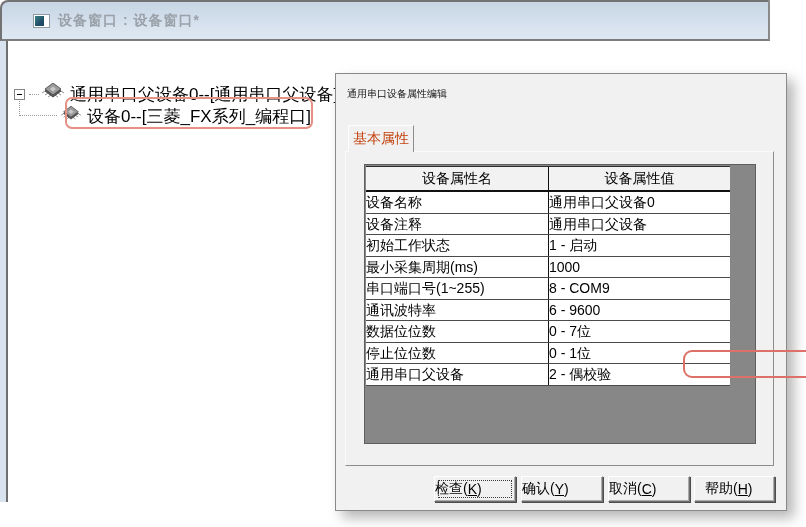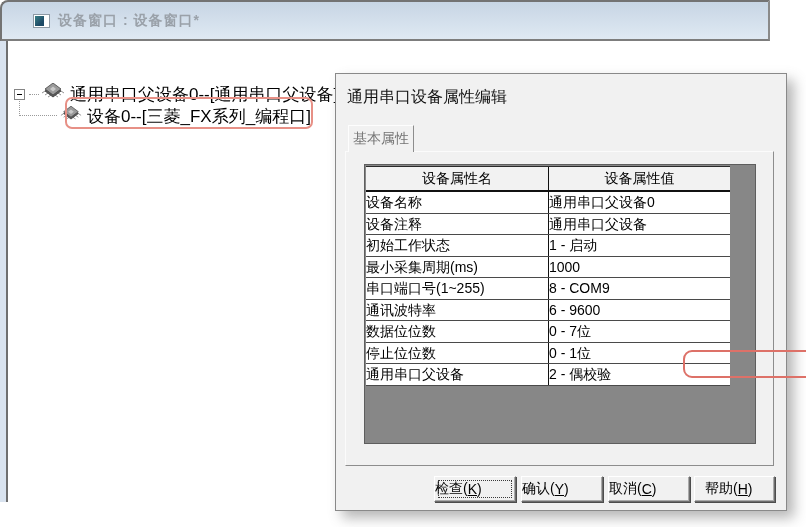--- a/index.html
+++ b/index.html
@@ -41,25 +41,25 @@
   .tree-label { white-space:nowrap; }
 
   
   .anno-tree-box { position:absolute; left:55px; top:56px; width:248px; height:32px;
     border:2px solid #e79086; border-radius:7px; pointer-events:none; }
 
   
   .dialog { position:absolute; left:335px; top:73px; width:452px; height:438px;
     background:#f1f1f1; border:1px solid #898989;
     box-shadow:7px 7px 12px rgba(95,95,95,.45); }
-  .dlg-title { position:absolute; left:11px; top:13px; font-size:16px; color:#121212; }
+  .dlg-title { position:absolute; left:11px; top:13px; font-size:10px; color:#121212; }
 
   .tab { position:absolute; left:12px; top:51px; width:66px; height:27px; background:#f1f1f1;
     border-top:1px solid #fdfdfd; border-left:1px solid #fdfdfd; border-right:1px solid #8d8d8d;
-    z-index:2; display:flex; align-items:center; justify-content:center; font-size:14px; color:#737373; }
+    z-index:2; display:flex; align-items:center; justify-content:center; font-size:14px; color:#c2410c; }
   .tab-panel { position:absolute; left:9px; top:77px; width:429px; height:315px;
     border-top:1px solid #fbfbfb; border-left:1px solid #fbfbfb;
     border-right:1px solid #8d8d8d; border-bottom:1px solid #8d8d8d; background:#f1f1f1; }
 
   .grid-container { position:absolute; left:28px; top:90px; width:392px; height:280px;
     background:#878787; border:1px solid #5e5e5e; }
   .ptable { position:absolute; left:30px; top:92px; width:364px; border-top:1px solid #2a2a2a; }
   .phead { display:flex; height:25px; background:#f2f2f2; border-bottom:2px solid #111; }
   .phead .hcell { width:182px; display:flex; align-items:center; justify-content:center;
     font-size:14px; color:#000; }

